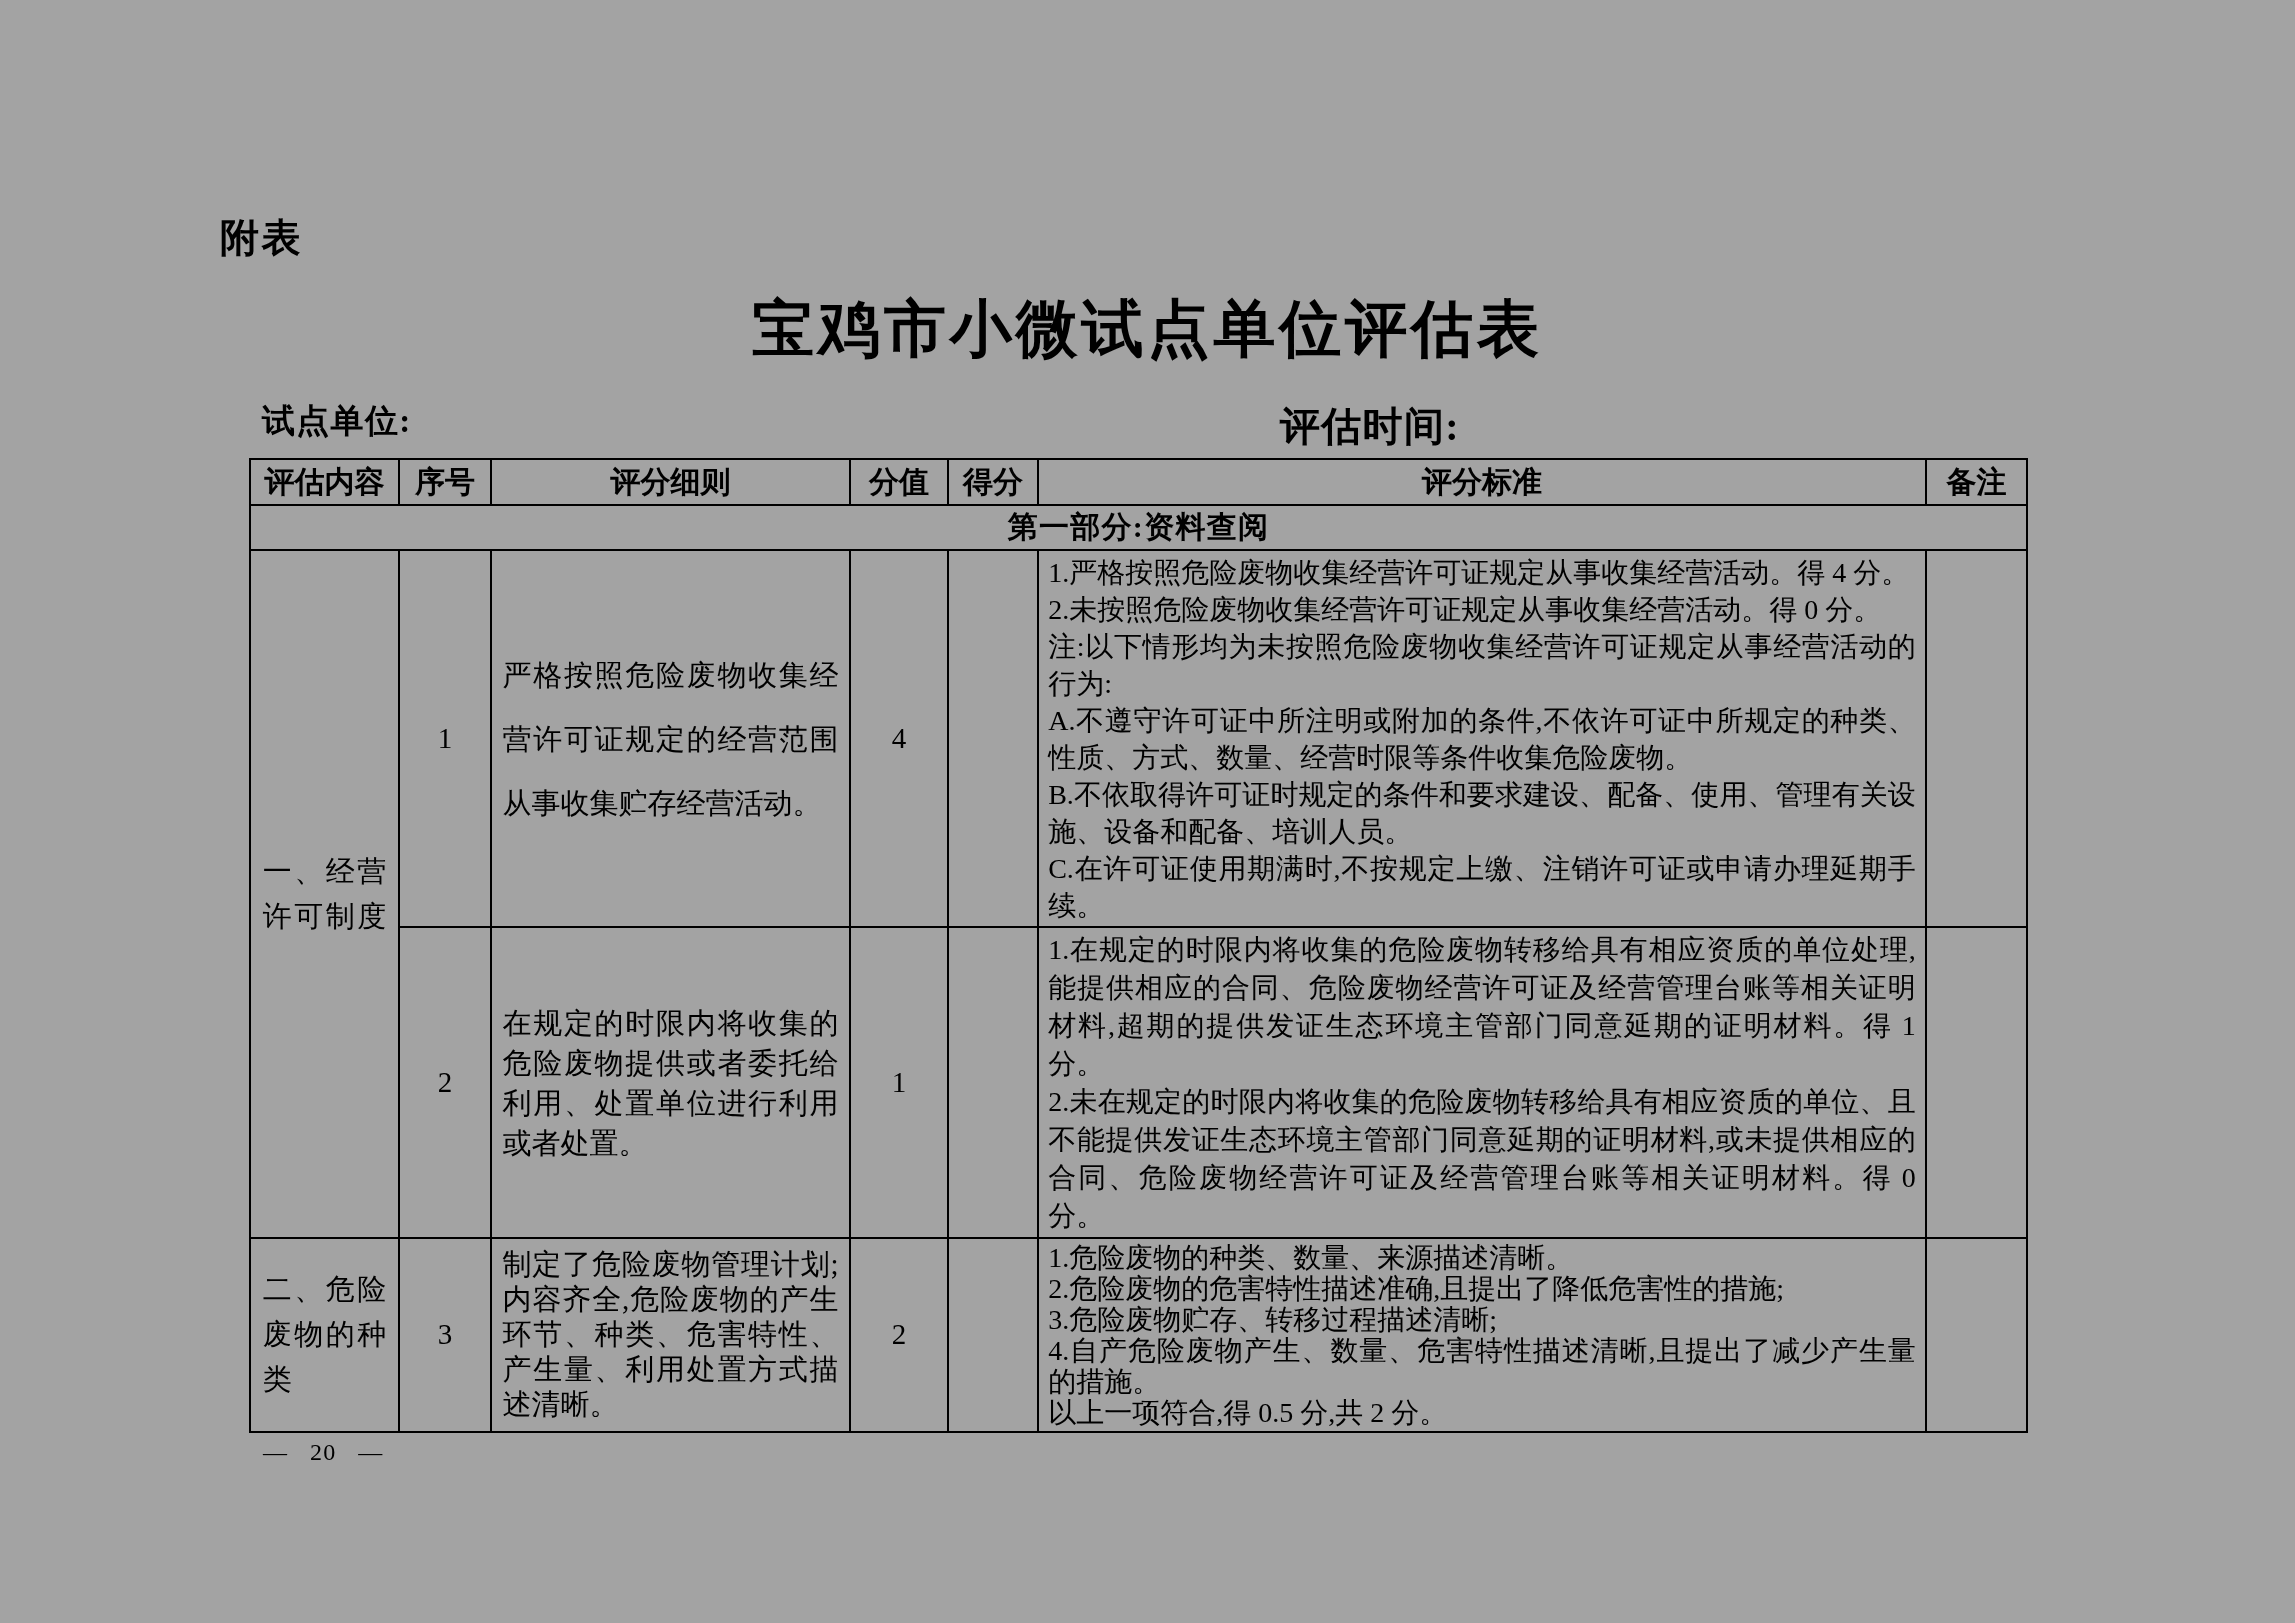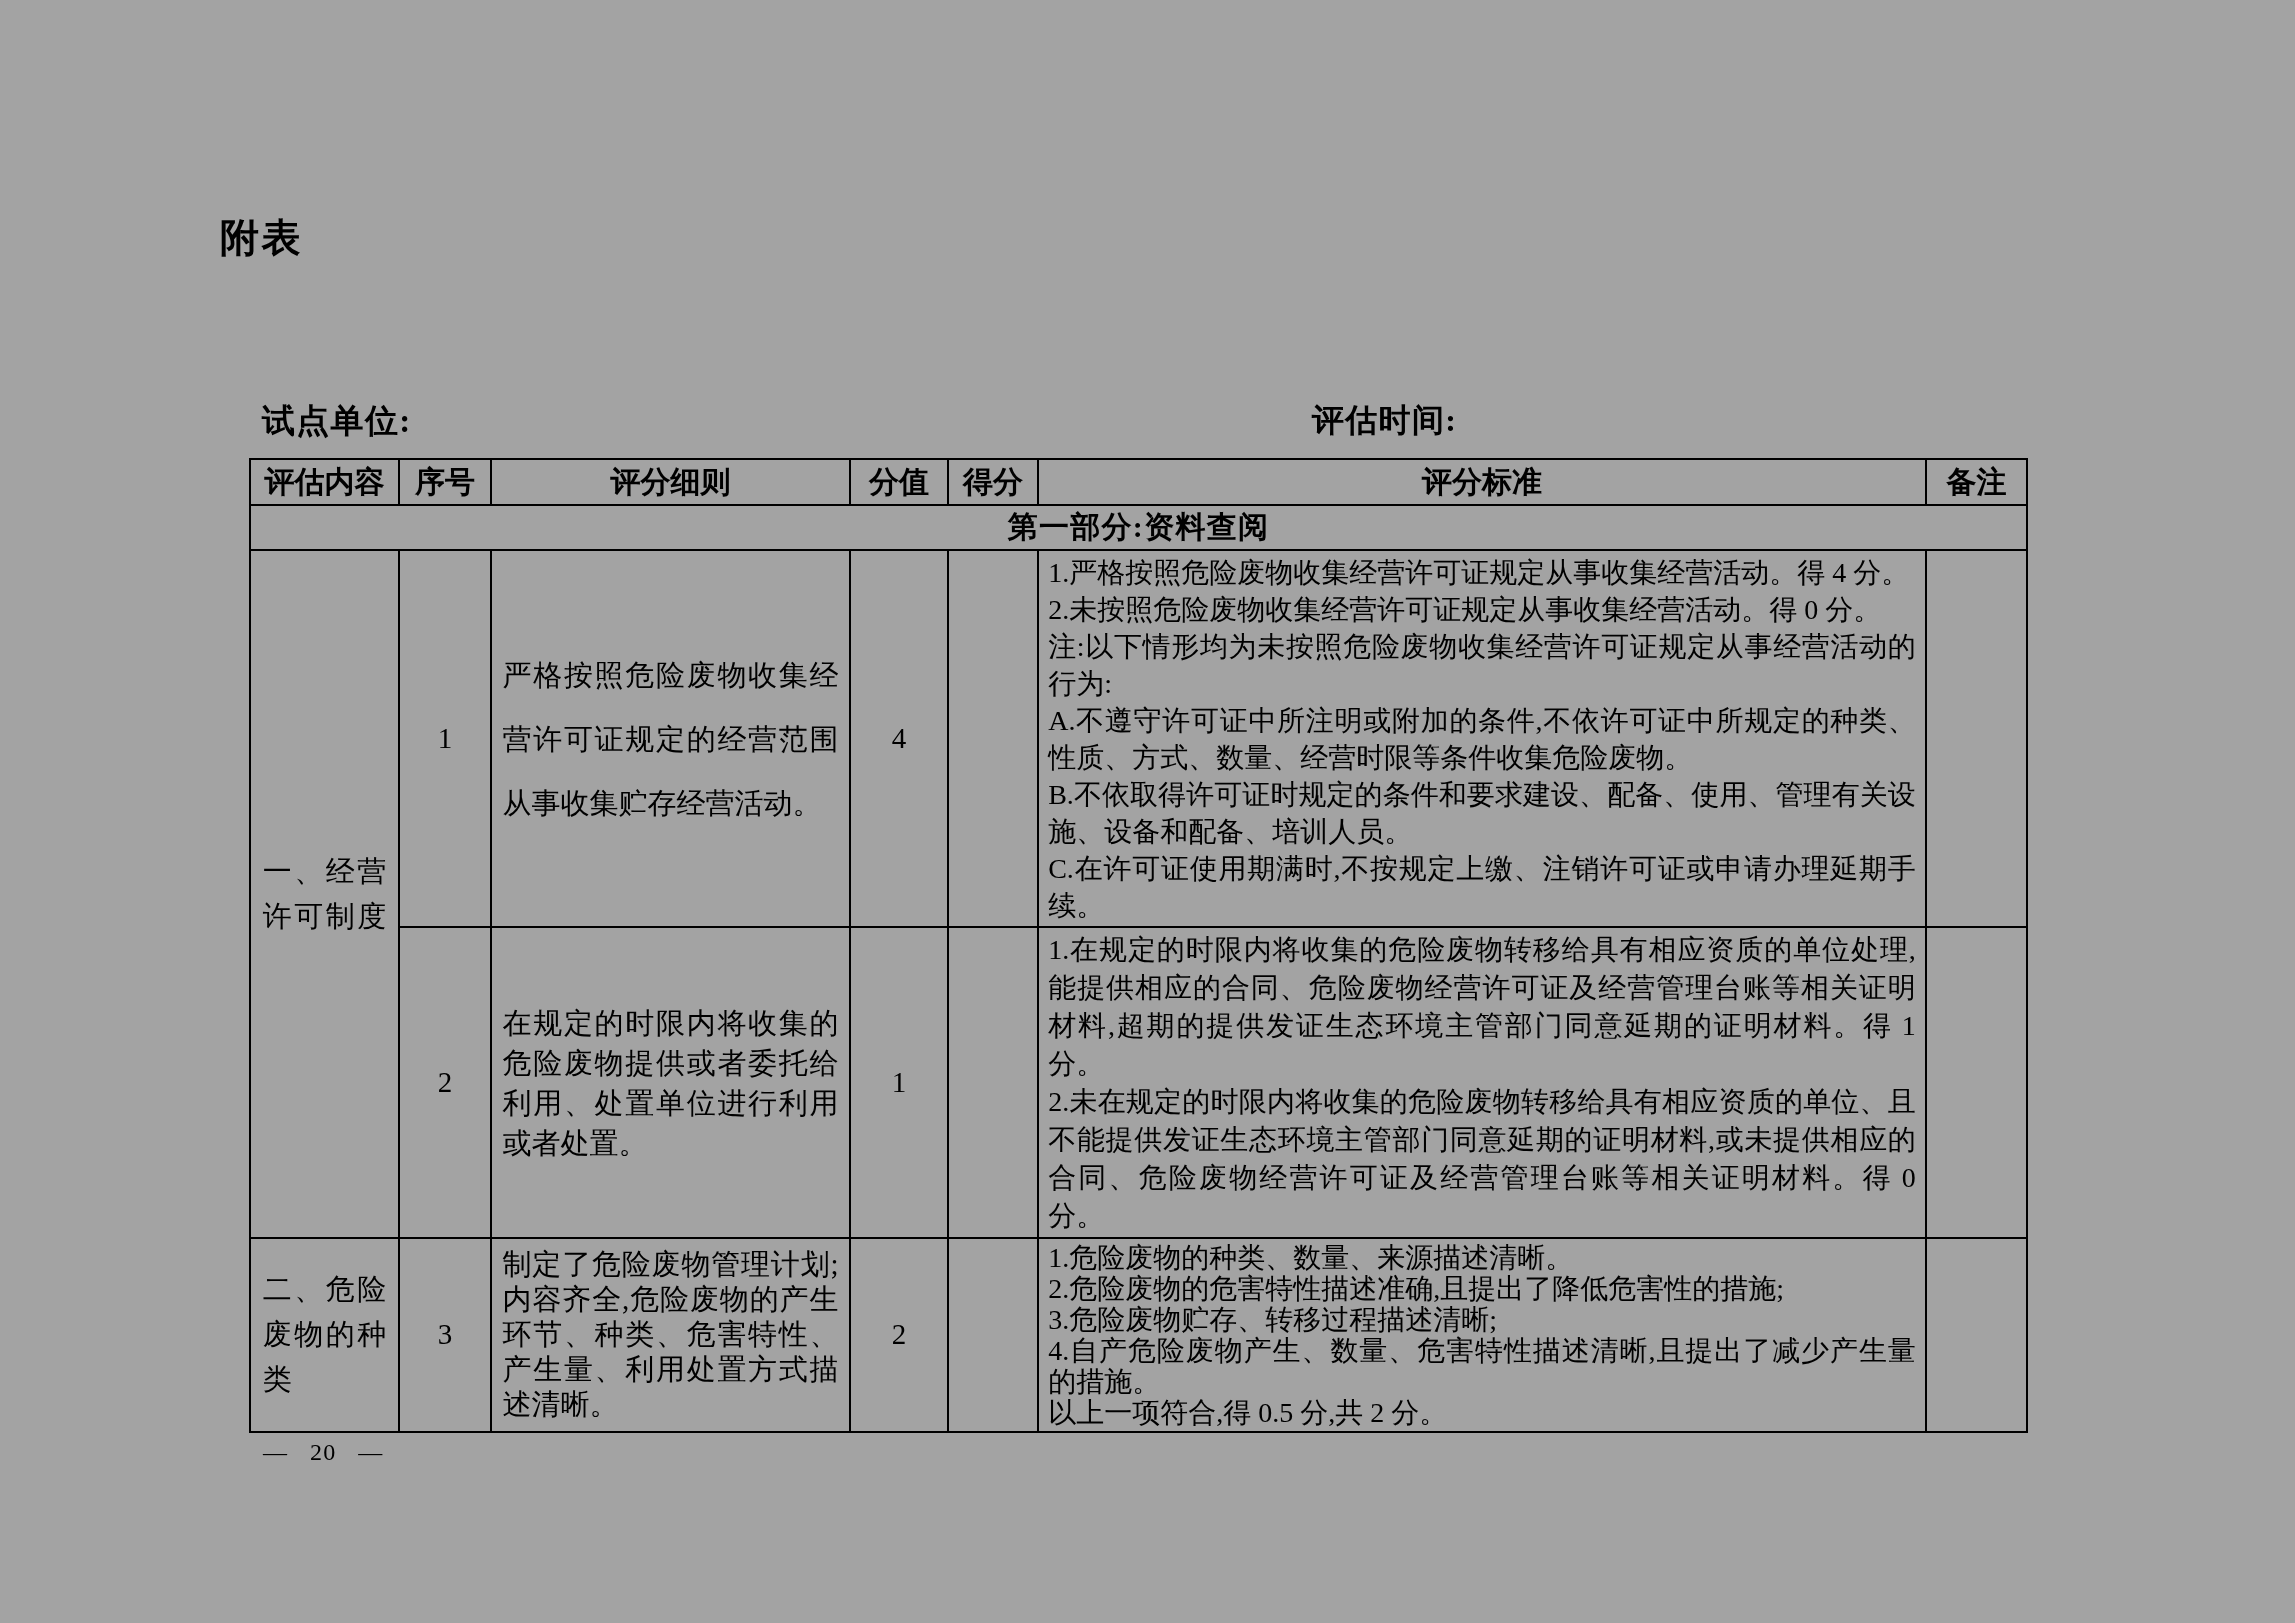--- a/index.html
+++ b/index.html
@@ -18,21 +18,21 @@
   .doc-title{
     position:absolute;left:0;top:287px;width:100%;
     text-align:center;font-size:62px;font-weight:700;letter-spacing:3.9px;
   }
   .unit-label{
     position:absolute;left:262px;top:399px;
     font-size:33px;font-weight:700;letter-spacing:1.3px;
   }
   .time-label{
     position:absolute;left:1280px;top:399px;
-    font-size:32px;font-weight:700;letter-spacing:1.3px;margin-left:32px;
+    font-size:40px;font-weight:700;letter-spacing:1.3px;
   }
   table.eval{
     position:absolute;left:249px;top:458px;
     width:1777px;
     border-collapse:collapse;table-layout:fixed;
     border:2.6px solid #000;
   }
   table.eval td{
     border:2px solid #000;
     overflow:hidden;
@@ -82,20 +82,21 @@
     font-size:24px;word-spacing:14.4px;letter-spacing:1.3px;
   }
 </style>
 </head>
 <body>
 
 <div class="page">
 
   <div class="appendix">附表</div>
 
+  <div class="doc-title">宝鸡市小微试点单位评估表</div>
 
   <div class="unit-label">试点单位:</div>
   <div class="time-label">评估时间:</div>
 
   <table class="eval">
     <colgroup>
       <col style="width:149px">
       <col style="width:92px">
       <col style="width:359px">
       <col style="width:98px">

